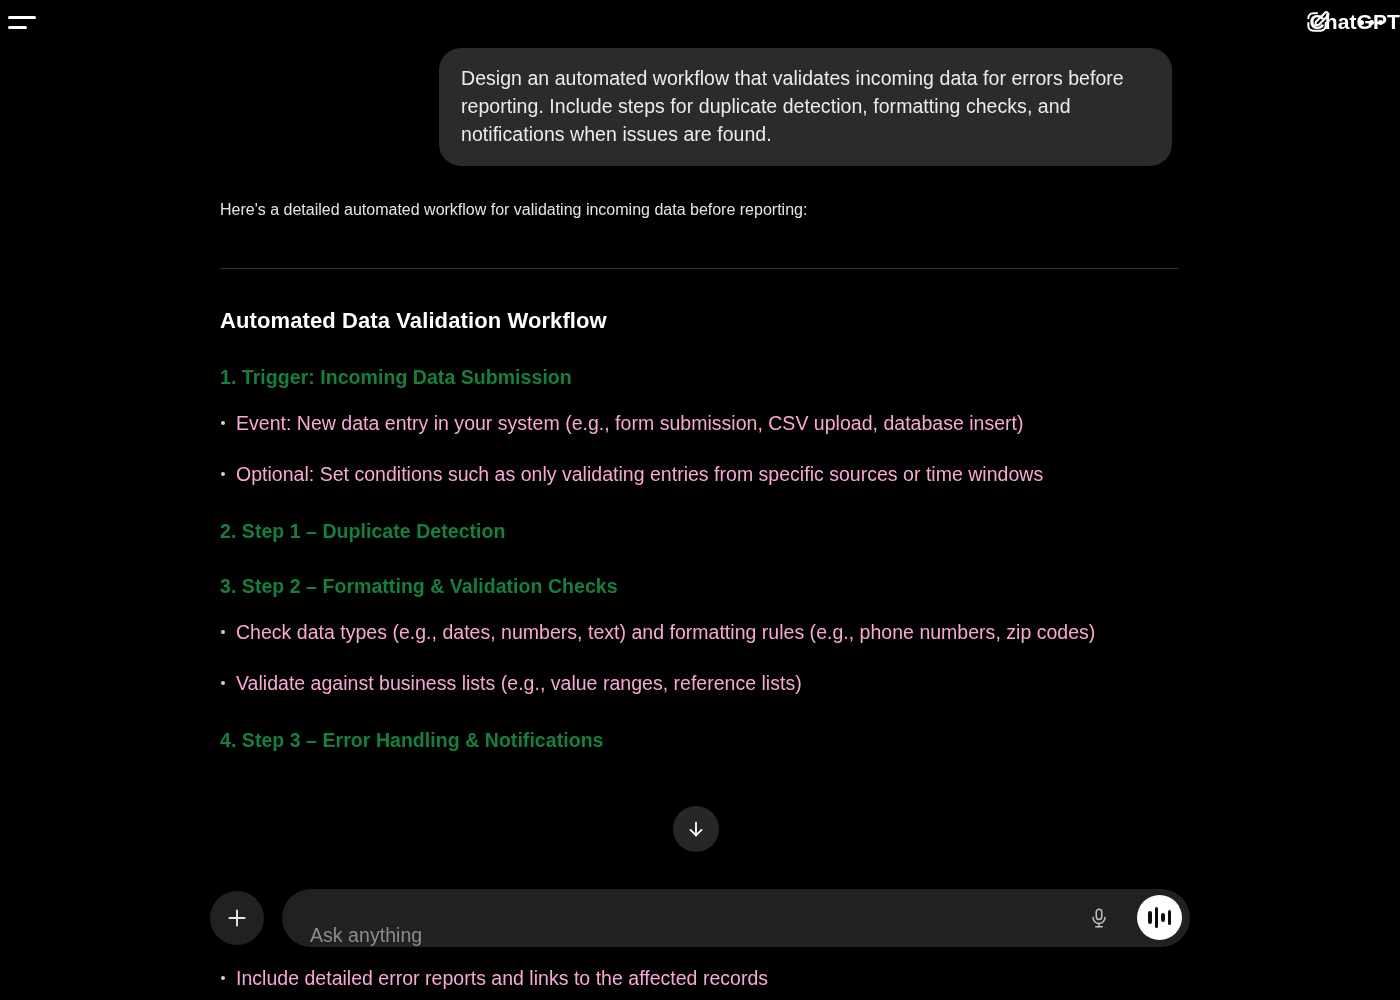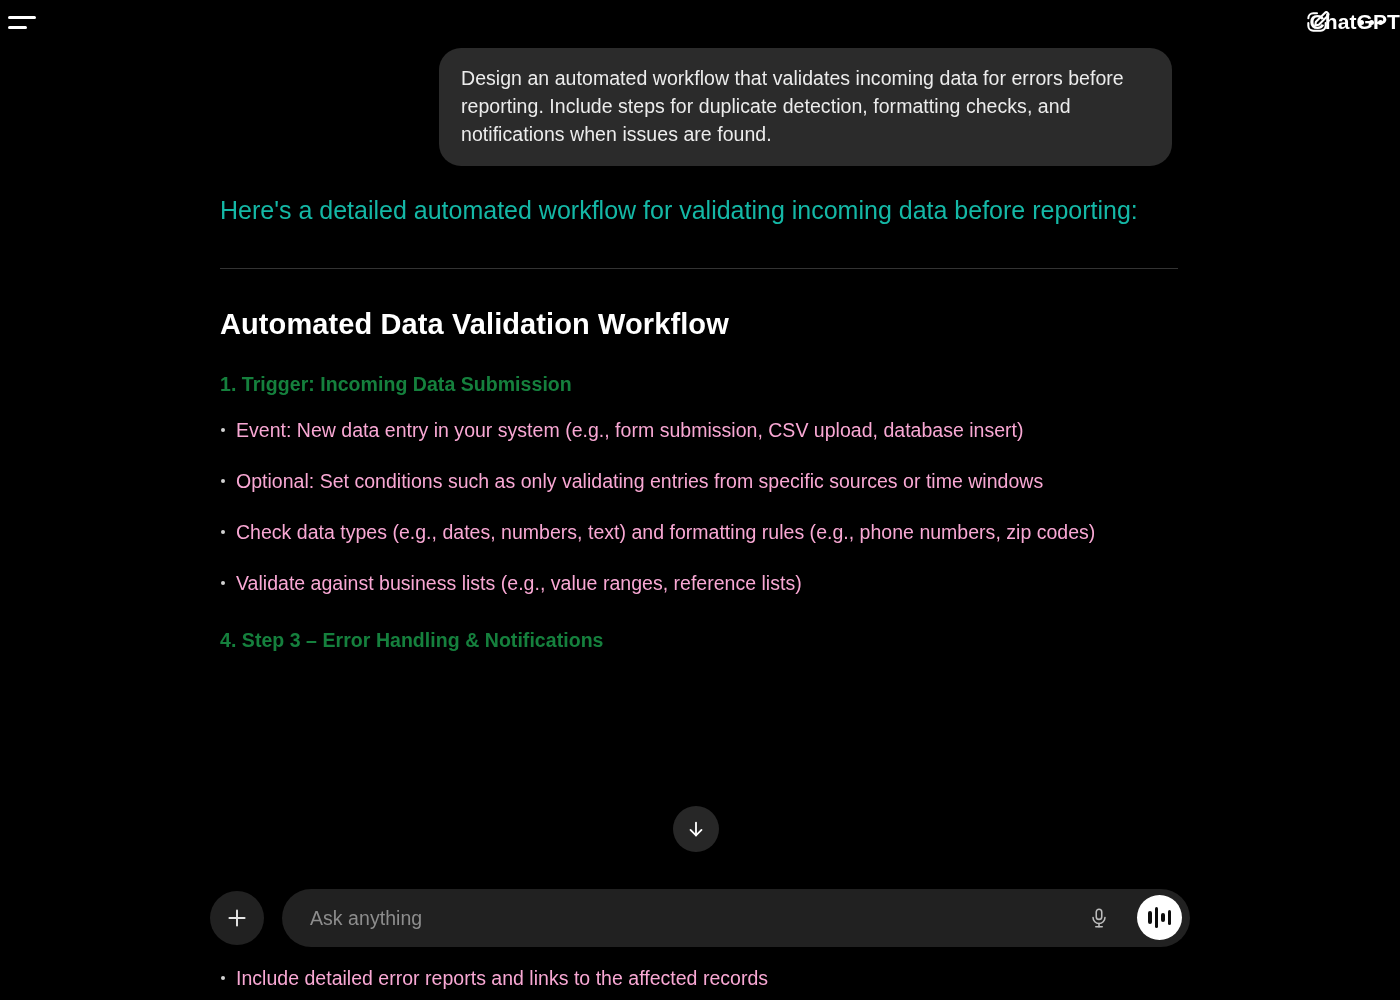--- a/index.html
+++ b/index.html
@@ -132,34 +132,34 @@
     color: #ececec;
     letter-spacing: 0.05px;
   }
 
   .assistant {
     padding: 0 220px 0 220px;
     margin-top: 30px;
   }
 
   .intro-text {
-    font-size: 25px;
+    font-size: 16px;
     line-height: 28px;
-    color: #14b8a6;
+    color: #e5e5e5;
   }
 
   .divider {
     height: 1px;
     background: #333333;
     margin-top: 44px;
     width: 958px;
   }
 
   .h2-title {
-    font-size: 29px;
+    font-size: 22px;
     font-weight: bold;
     color: #ffffff;
     margin-top: 39px;
     letter-spacing: 0.1px;
   }
 
   .section-head {
     font-size: 19.5px;
     font-weight: bold;
     color: #15803d;
@@ -243,21 +243,21 @@
     cursor: pointer;
   }
 
   .input-pill {
     position: relative;
     flex: 1;
     height: 58px;
     background: #212121;
     border-radius: 29px;
     display: flex;
-    align-items: center;
+    align-items: flex-end;
     padding: 0 86px 0 28px;
     cursor: text;
   }
 
   .input-placeholder {
     font-size: 19.5px;
     color: #8d8d8d;
     letter-spacing: 0.05px;
     background: transparent;
     border: none;
@@ -356,21 +356,23 @@
       <div class="divider"></div>
 
       <div class="h2-title">Automated Data Validation Workflow</div>
 
       <div class="section-head">1. Trigger: Incoming Data Submission</div>
       <ul class="bullets">
         <li class="bullet">Event: New data entry in your system (e.g., form submission, CSV upload, database insert)</li>
         <li class="bullet">Optional: Set conditions such as only validating entries from specific sources or time windows</li>
       </ul>
 
-
+      <div class="section-head">2. Step 1 – Duplicate Detection</div>
+
+      <div class="section-head">3. Step 2 – Formatting &amp; Validation Checks</div>
       <ul class="bullets">
         <li class="bullet">Check data types (e.g., dates, numbers, text) and formatting rules (e.g., phone numbers, zip codes)</li>
         <li class="bullet">Validate against business lists (e.g., value ranges, reference lists)</li>
       </ul>
 
       <div class="section-head">4. Step 3 – Error Handling &amp; Notifications</div>
 
     </div>
   </div>
 </div>

